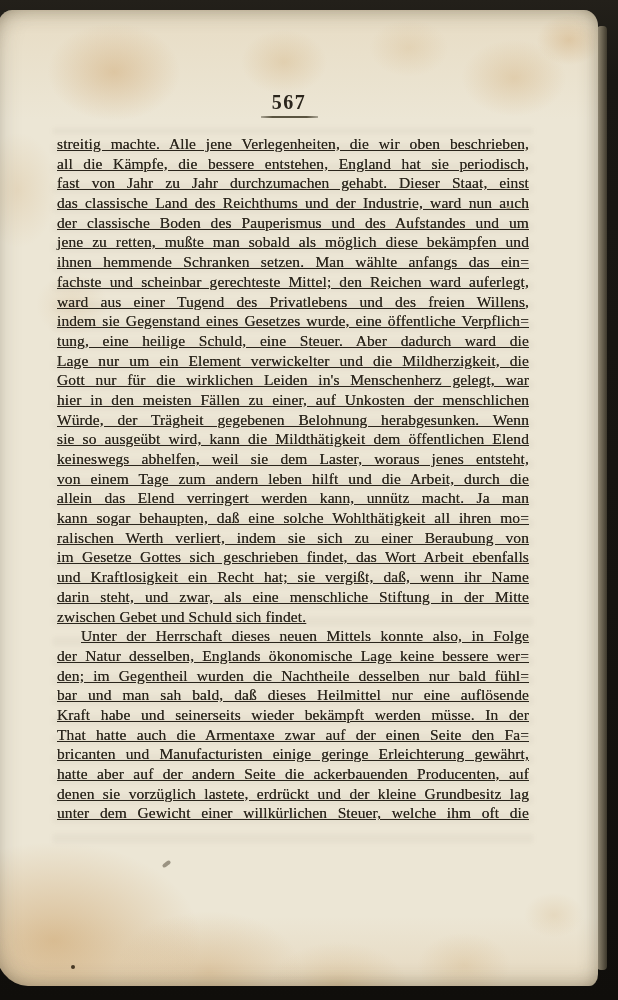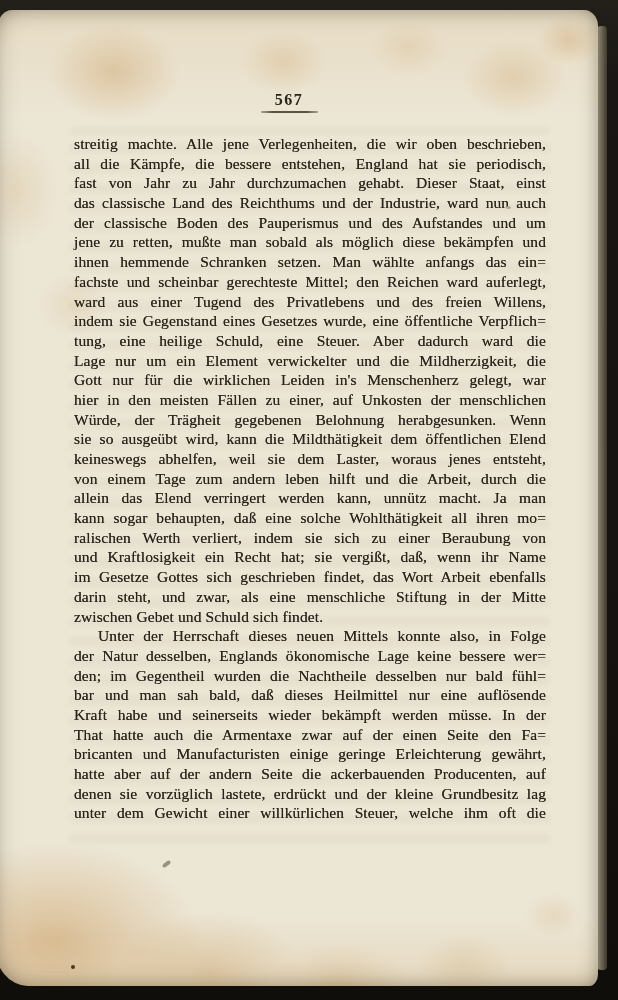--- a/index.html
+++ b/index.html
@@ -63,37 +63,38 @@
   }
   .pagehead {
     position: absolute;
     left: 73px;
     top: 81px;
     width: 470px;
     text-align: center;
     transform: translateX(-13px);
   }
   .pagenum {
-    font-size: 16px;
+    font-size: 20px;
     font-weight: bold;
     letter-spacing: 1.5px;
     color: var(--ink, #2a251c);
   }
   .pagenum-rule {
     width: 57px;
     height: 2px;
     margin: 2px auto 0 auto;
     background: linear-gradient(90deg, rgba(74,68,52,.4), #5a5440 20%, #5a5440 80%, rgba(74,68,52,.4));
   }
   .textblock {
     position: absolute;
-    left: 80px;
+    left: 63px;
     top: 124px;
     width: 472px;
     color: var(--ink, #2a251c);
+    text-decoration: underline;
   }
   
   .textblock::before {
     content: "";
     position: absolute;
     left: -4px; top: -6px; right: -4px; bottom: -20px;
     background: repeating-linear-gradient(
       0deg,
       rgba(125,112,88,.055) 0px,
       rgba(125,112,88,.055) 9px,
@@ -149,22 +150,22 @@
         <div class="line">Lage nur um ein Element verwickelter und die Mildherzigkeit, die</div>
         <div class="line">Gott nur für die wirklichen Leiden in's Menschenherz gelegt, war</div>
         <div class="line">hier in den meisten Fällen zu einer, auf Unkosten der menschlichen</div>
         <div class="line">Würde, der Trägheit gegebenen Belohnung herabgesunken.  Wenn</div>
         <div class="line">sie so ausgeübt wird, kann die Mildthätigkeit dem öffentlichen Elend</div>
         <div class="line">keineswegs abhelfen, weil sie dem Laster, woraus jenes entsteht,</div>
         <div class="line">von einem Tage zum andern leben hilft und die Arbeit, durch die</div>
         <div class="line">allein das Elend verringert werden kann, unnütz macht.  Ja man</div>
         <div class="line">kann sogar behaupten, daß eine solche Wohlthätigkeit all ihren mo=</div>
         <div class="line">ralischen Werth verliert, indem sie sich zu einer Beraubung von</div>
+        <div class="line">im Gesetze Gottes sich geschrieben findet, das Wort Arbeit ebenfalls</div>
         <div class="line">und Kraftlosigkeit ein Recht hat; sie vergißt, daß, wenn ihr Name</div>
-        <div class="line">im Gesetze Gottes sich geschrieben findet, das Wort Arbeit ebenfalls</div>
         <div class="line">darin steht, und zwar, als eine menschliche Stiftung in der Mitte</div>
         <div class="line short">zwischen Gebet und Schuld sich findet.</div>
         <div class="line indent">Unter der Herrschaft dieses neuen Mittels konnte also, in Folge</div>
         <div class="line">der Natur desselben, Englands ökonomische Lage keine bessere wer=</div>
         <div class="line">den; im Gegentheil wurden die Nachtheile desselben nur bald fühl=</div>
         <div class="line">bar und man sah bald, daß dieses Heilmittel nur eine auflösende</div>
         <div class="line">Kraft habe und seinerseits wieder bekämpft werden müsse.  In der</div>
         <div class="line">That hatte auch die Armentaxe zwar auf der einen Seite den Fa=</div>
         <div class="line">bricanten und Manufacturisten einige geringe Erleichterung gewährt,</div>
         <div class="line">hatte aber auf der andern Seite die ackerbauenden Producenten, auf</div>

